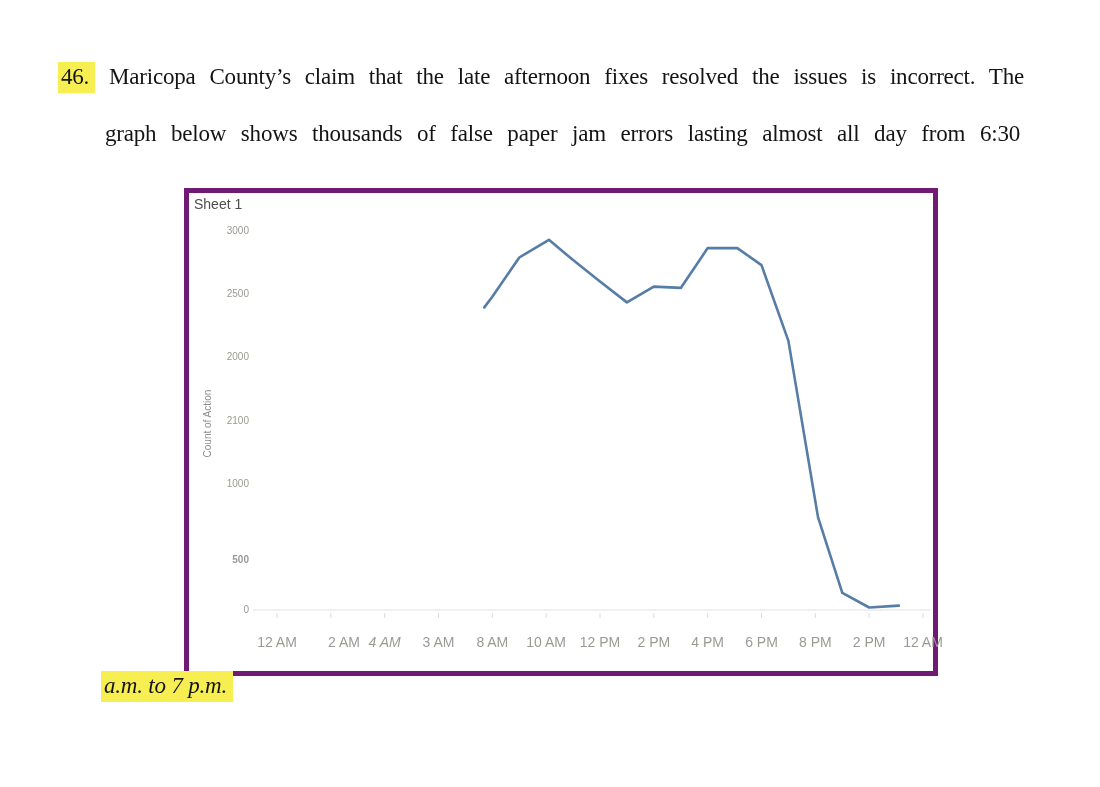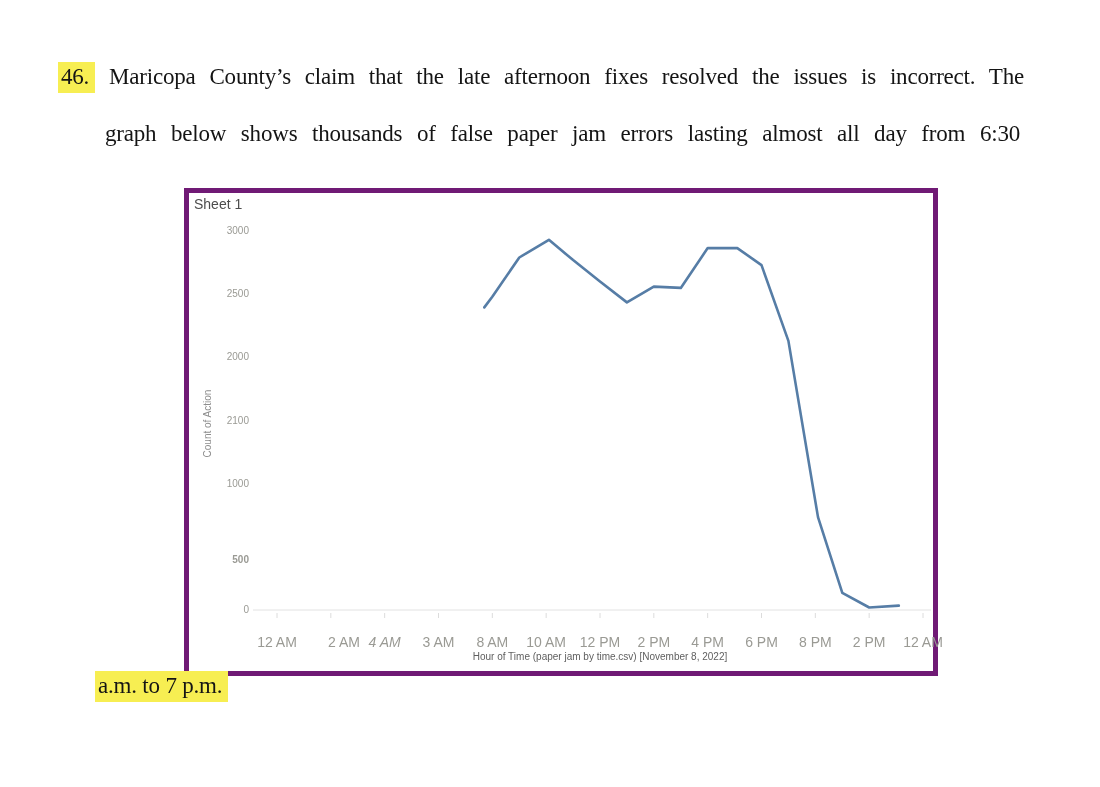--- a/index.html
+++ b/index.html
@@ -88,16 +88,15 @@
       <div class="xtick" style="left: 275.333px;">8 AM</div>
       <div class="xtick" style="left: 329.167px;">10 AM</div>
       <div class="xtick" style="left: 383px;">12 PM</div>
       <div class="xtick" style="left: 436.833px;">2 PM</div>
       <div class="xtick" style="left: 490.667px;">4 PM</div>
       <div class="xtick" style="left: 544.5px;">6 PM</div>
       <div class="xtick" style="left: 598.333px;">8 PM</div>
       <div class="xtick" style="left: 652.167px;">2 PM</div>
       <div class="xtick" style="left: 706px;">12 AM</div>
     </div>
-  <div class="x-axis-title">Hour of Time (paper jam by time.csv) [November 8, 2022]</div>
 </div>
 
-<div class="doc-line no-justify" style="left:95px;top:669px;"><mark>a.m. to 7 p.m.</mark></div>
+<div class="doc-line no-justify" style="left:101px;top:669px;font-style:italic;"><mark>a.m. to 7 p.m.</mark></div>
 
 </body></html>

